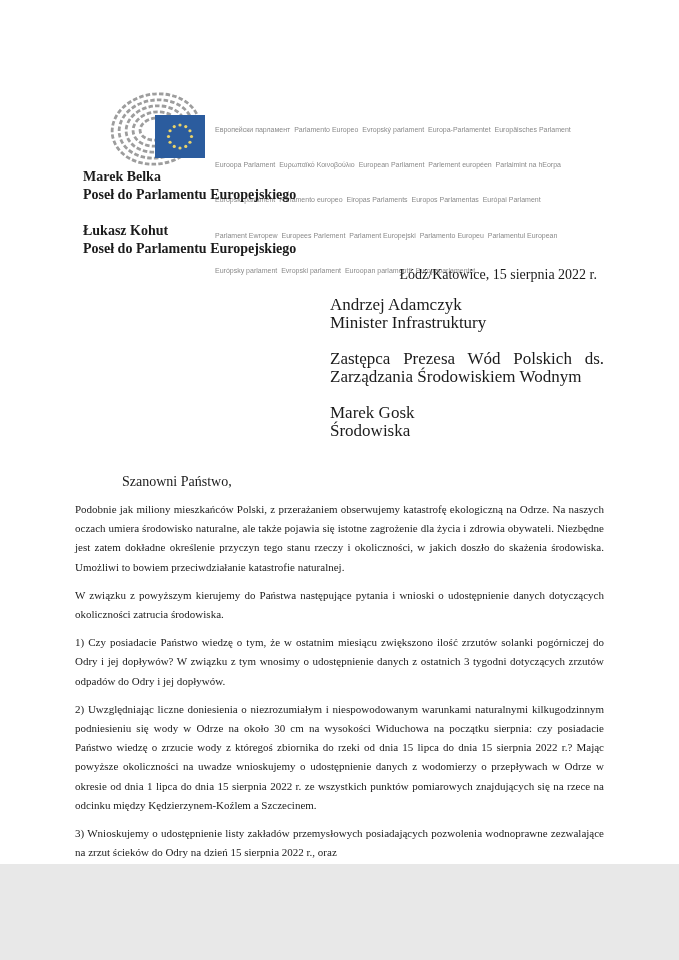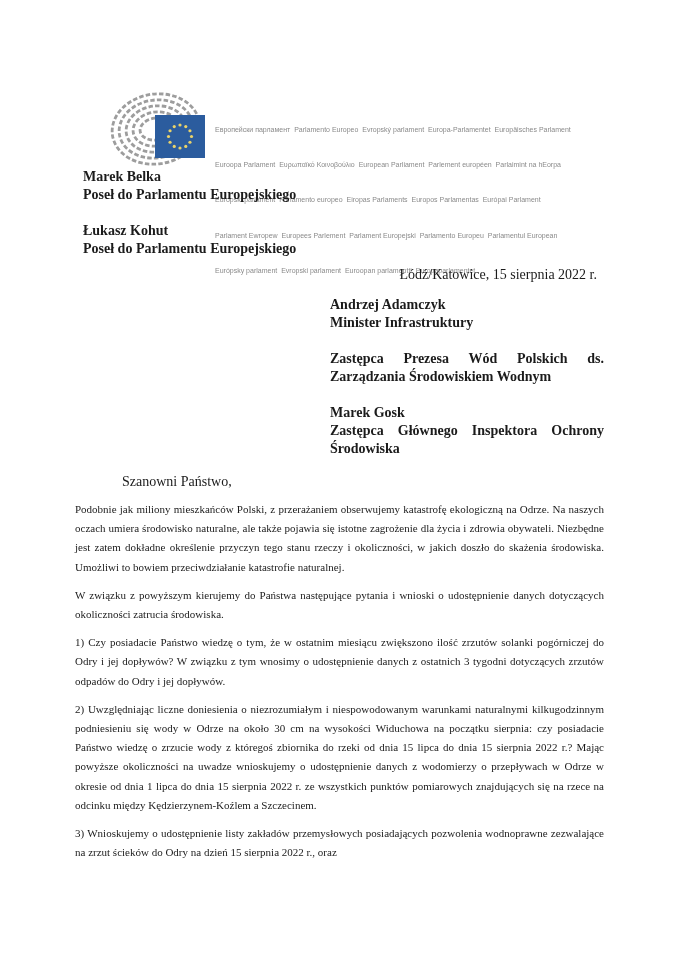--- a/index.html
+++ b/index.html
@@ -5,21 +5,21 @@
   :root{
     --flag-blue:#2b5c9e;
     --star-yellow:#e9d26a;
     --logo-gray:#9d9d9d;
     --logo-text-gray:#8a8a8a;
     --text:#1b1b1b;
   }
   html,body{margin:0;padding:0;background:#e8e8e8;}
   .page{
     position:relative;
-    width:679px;height:960px;
+    width:679px;height:864px;
     margin:0 auto;
     background:#ffffff;
     overflow:hidden;
     color:var(--text);
     font-family:"Liberation Serif", serif;
   }
   
   .ep-header{position:absolute;left:110px;top:92px;display:flex;align-items:flex-start;}
   .hemicycle{display:block;flex:0 0 auto;}
   .hemicycle .arcs ellipse{
@@ -38,21 +38,21 @@
   .senders{position:absolute;left:83px;top:168px;font-weight:bold;font-size:14px;line-height:18px;}
   .sender-group{margin-bottom:18px;}
   
   .dateline{
     position:absolute;left:330px;top:266px;width:274px;box-sizing:border-box;
     text-align:right;padding-right:7px;font-size:14px;line-height:18px;
   }
   
   .recipients{
     position:absolute;left:330px;top:296px;width:274px;
-    font-weight:bold;font-size:14px;line-height:18px;
+    font-weight:normal;font-size:17px;line-height:18px;
   }
   .recipient-group{margin-bottom:18px;}
   .stretch{text-align:justify;text-align-last:justify;}
   
   .salutation{position:absolute;left:122px;top:472px;font-size:14px;line-height:19px;}
   .letter-body{
     position:absolute;left:75px;top:500px;width:529px;
     font-size:11px;line-height:19.2px;text-align:justify;
   }
   .letter-body p{margin:0 0 9px 0;}
@@ -113,21 +113,20 @@
     <div class="recipient-group">
       <div>Andrzej Adamczyk</div>
       <div>Minister Infrastruktury</div>
     </div>
     <div class="recipient-group">
       <div class="stretch">Zastępca Prezesa Wód Polskich ds.</div>
       <div>Zarządzania Środowiskiem Wodnym</div>
     </div>
     <div class="recipient-group">
       <div>Marek Gosk</div>
-      <div class="stretch">Zastępca Głównego Inspektora Ochrony</div>
       <div>Środowiska</div>
     </div>
   </section>
 
   <div class="salutation">Szanowni Państwo,</div>
 
   <section class="letter-body">
     <p>Podobnie jak miliony mieszkańców Polski, z przerażaniem obserwujemy katastrofę ekologiczną na Odrze. Na naszych oczach umiera środowisko naturalne, ale także pojawia się istotne zagrożenie dla życia i zdrowia obywateli. Niezbędne jest zatem dokładne określenie przyczyn tego stanu rzeczy i okoliczności, w jakich doszło do skażenia środowiska. Umożliwi to bowiem przeciwdziałanie katastrofie naturalnej.</p>
     <p>W związku z powyższym kierujemy do Państwa następujące pytania i wnioski o udostępnienie danych dotyczących okoliczności zatrucia środowiska.</p>
     <p>1) Czy posiadacie Państwo wiedzę o tym, że w ostatnim miesiącu zwiększono ilość zrzutów solanki pogórniczej do Odry i jej dopływów? W związku z tym wnosimy o udostępnienie danych z ostatnich 3 tygodni dotyczących zrzutów odpadów do Odry i jej dopływów.</p>

